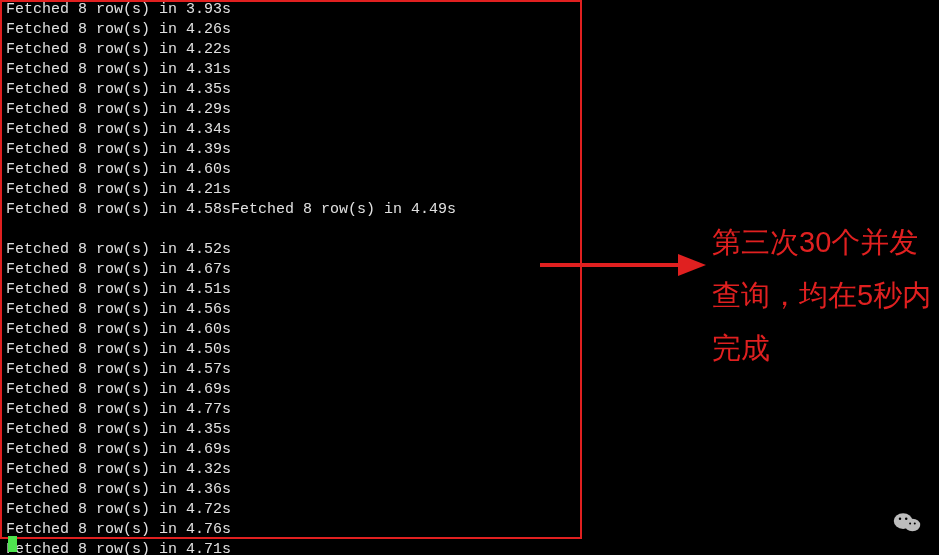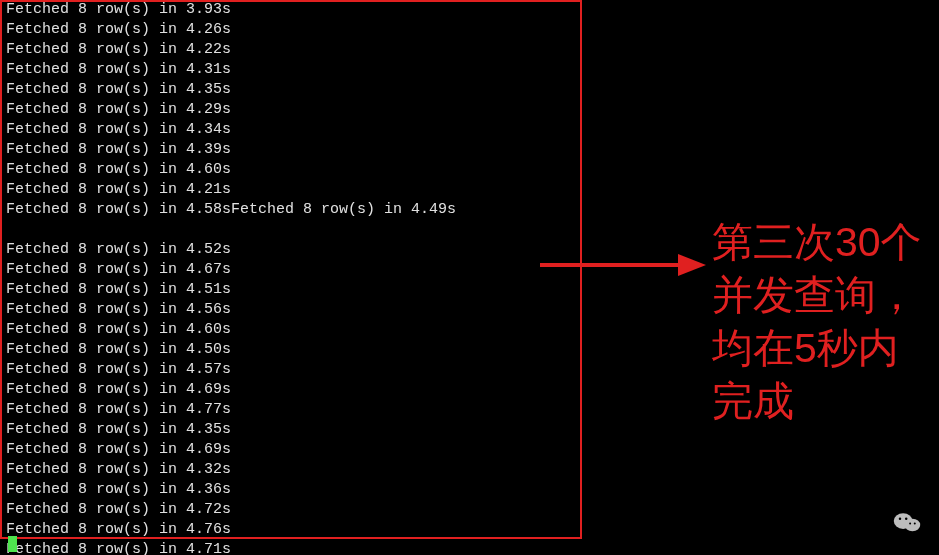--- a/index.html
+++ b/index.html
@@ -52,21 +52,21 @@
     height: 30px;
   }
   .arrow svg { width: 100%; height: 100%; }
   .annotation {
     position: absolute;
     top: 216px;
     left: 712px;
     width: 220px;
     color: #e02020;
     font-family: "Microsoft YaHei", Arial, sans-serif;
-    font-size: 41px;
+    font-size: 29px;
     line-height: 53px;
     font-weight: 400;
   }
   .watermark {
     position: absolute;
     bottom: 22px;
     right: 18px;
     color: #bdbdbd;
     font-family: Arial, sans-serif;
     font-size: 17px;

